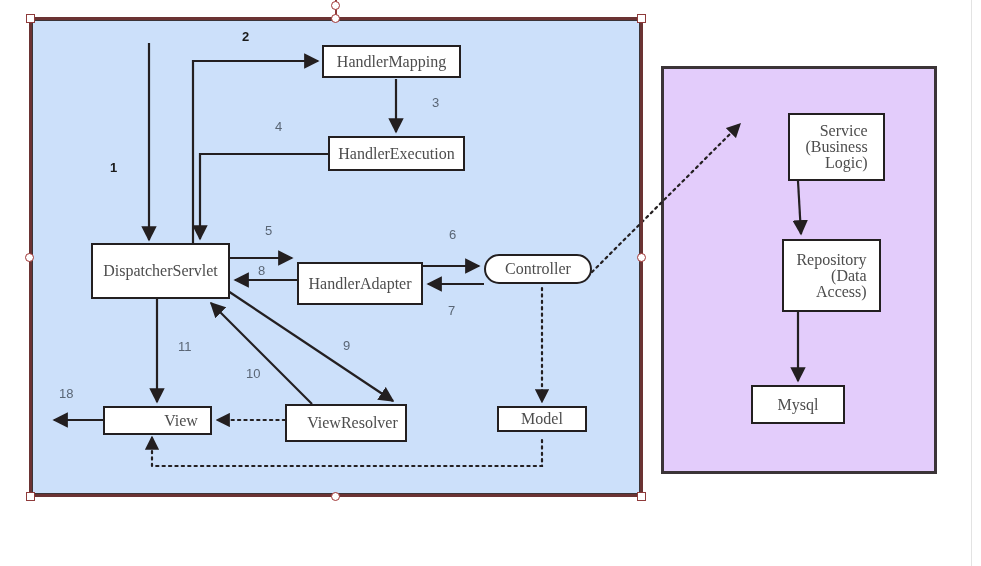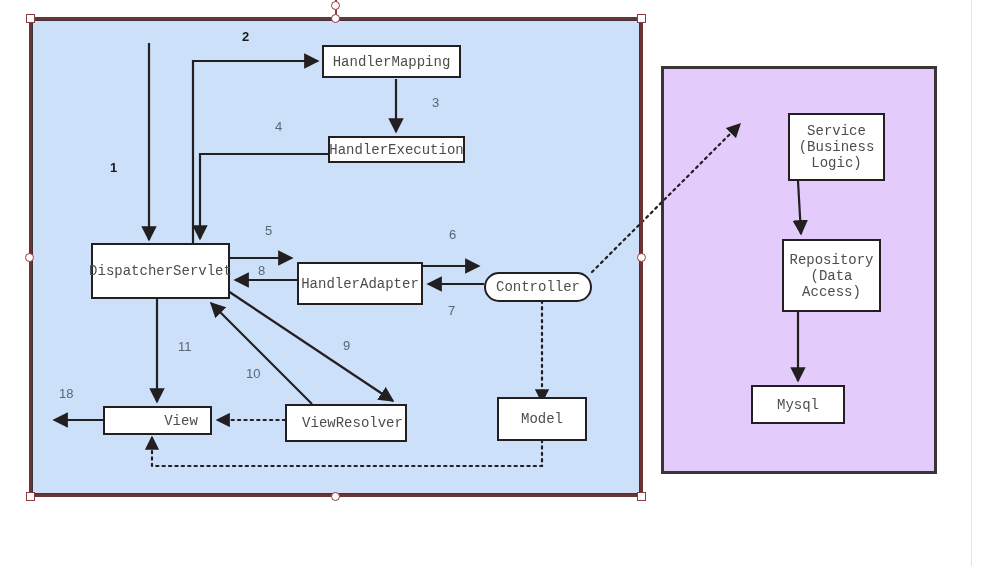--- a/index.html
+++ b/index.html
@@ -34,25 +34,25 @@
   }
   
   .node {
     position: absolute;
     background: #ffffff;
     border: 2px solid #231f20;
     box-sizing: border-box;
     display: flex;
     align-items: center;
     justify-content: center;
-    text-align: center;
+    text-align: right;
     color: #4d4d4d;
-    font-size: 14px;
+    font-size: 16px;
     line-height: 16px;
-    font-family: Liberation Mono, monospace;
+    font-family: Liberation Serif, serif;
     white-space: pre-line;
     z-index: 6;
   }
   
   .step {
     position: absolute;
     font-size: 13px;
     color: #5a6675;
     font-family: "Liberation Sans", sans-serif;
     z-index: 7;
@@ -161,27 +161,27 @@
 
       <path d="M 542 288 L 542 402" marker-end="url(#arrowdot)"></path>
 
       <path d="M 542 440 L 542 466 L 152 466 L 152 437" marker-end="url(#arrowdot)"></path>
 
       <path d="M 592 272 L 740 124" marker-end="url(#arrowdot)"></path>
     </g>
   </svg>
 
   <div class="node" style="left:322px;top:45px;width:139px;height:33px;">HandlerMapping</div>
-  <div class="node" style="left:328px;top:136px;width:137px;height:27px;">HandlerExecution</div>
+  <div class="node" style="left:328px;top:136px;width:137px;height:35px;">HandlerExecution</div>
   <div class="node" style="left:91px;top:243px;width:139px;height:56px;">DispatcherServlet</div>
   <div class="node" style="left:297px;top:262px;width:126px;height:43px;">HandlerAdapter</div>
-  <div class="node" style="left:484px;top:272px;width:108px;height:30px;border-radius:15px;">Controller</div>
+  <div class="node" style="left:484px;top:254px;width:108px;height:30px;border-radius:15px;">Controller</div>
   <div class="node" style="left:103px;top:406px;width:109px;height:29px;padding-left:47px;">View</div>
   <div class="node" style="left:285px;top:404px;width:122px;height:38px;padding-left:13px;">ViewResolver</div>
-  <div class="node" style="left:497px;top:397px;width:90px;height:44px;">Model</div>
+  <div class="node" style="left:497px;top:406px;width:90px;height:26px;">Model</div>
   <div class="node" style="left:745px;top:113px;width:97px;height:68px;margin-left:43px;">Service
 (Business
 Logic)</div>
   <div class="node" style="left:749px;top:239px;width:99px;height:73px;margin-left:33px;">Repository
 (Data
 Access)</div>
   <div class="node" style="left:751px;top:385px;width:94px;height:39px;">Mysql</div>
 
   <div class="step bold" style="left:110px;top:160px;">1</div>
   <div class="step bold" style="left:242px;top:29px;">2</div>

